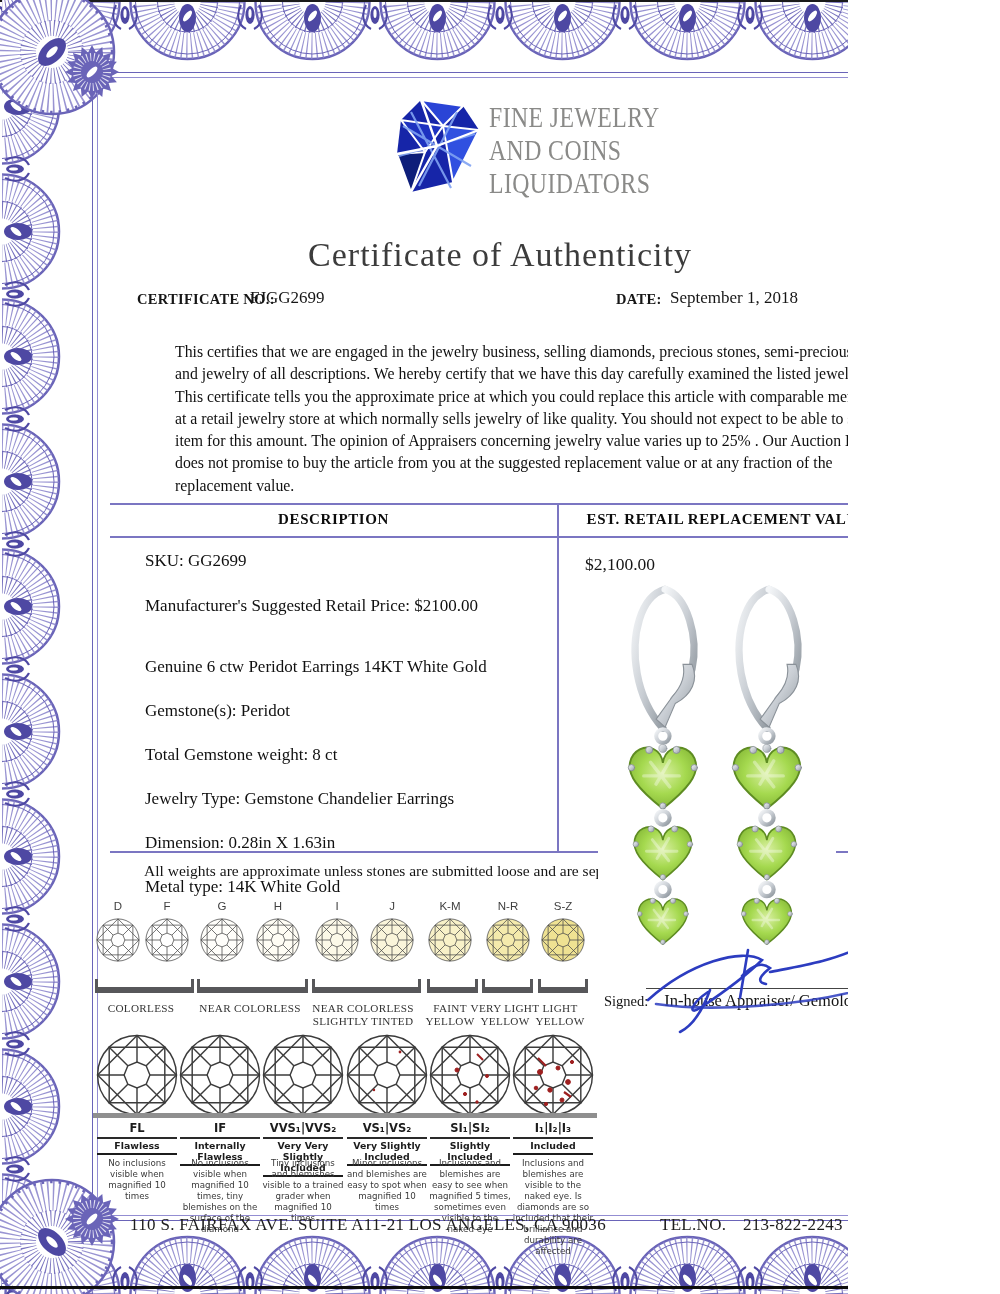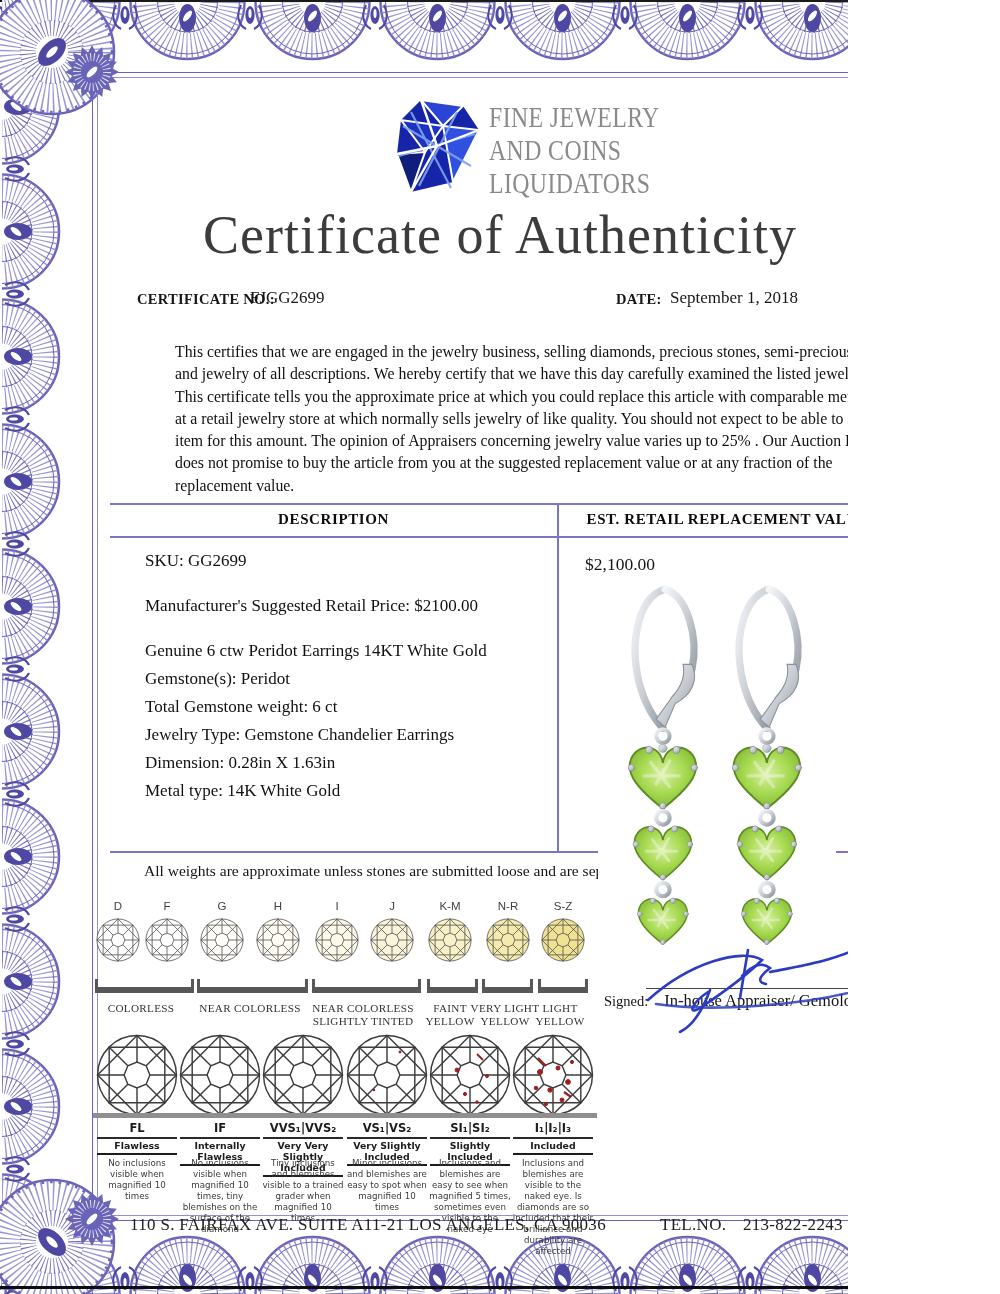--- a/index.html
+++ b/index.html
@@ -3,28 +3,28 @@
 <meta charset="utf-8">
 <style>
   html,body{margin:0;padding:0;background:#ffffff;}
   .page{position:relative;width:848px;height:1294px;background:#ffffff;overflow:hidden;
         font-family:"Liberation Serif", serif;color:#161616;}
   .abs{position:absolute;}
   .ctr{text-align:center;}
   svg{display:block;}
   .bstrip{position:absolute;}
   .frame{position:absolute;pointer-events:none;}
-  .title{font-size:54px;color:#3c3c3c;letter-spacing:1px;}
+  .title{font-size:34px;color:#3c3c3c;letter-spacing:1px;margin-top:32px;}
   .metalabel{font-weight:bold;font-size:14.5px;letter-spacing:.3px;}
   .metaval{font-size:17px;}
   .intro{font-size:15.8px;line-height:22.3px;color:#101010;margin-left:38px;}
   .thead{font-weight:bold;font-size:15px;letter-spacing:.6px;color:#0c0c0c;}
   .pline{background:#7b76c2;}
   .cellline{font-size:17px;color:#101010;}
-  .details div{height:28px;}
+  .details div{height:28px;margin-top:16px;}
   .note{font-size:15.5px;white-space:nowrap;color:#141414;}
   .gradelab{font-family:"Liberation Sans", sans-serif;font-size:11.5px;color:#3f3f3f;width:48px;text-align:center;}
   .bracket{border-left:3px solid #57575a;border-right:3px solid #57575a;border-bottom:6px solid #57575a;height:8px;}
   .glabel{font-family:Liberation Serif, serif;font-size:11.2px;line-height:13px;color:#333;width:114px;text-align:center;letter-spacing:.3px;}
   .clgrade{font-family:"DejaVu Sans", sans-serif;font-weight:bold;font-size:11.5px;color:#1c1c1c;width:80px;text-align:center;
            border-bottom:2px solid #2a2a2a;padding-bottom:2px;}
   .clname{font-family:"DejaVu Sans", sans-serif;font-weight:bold;font-size:9.4px;color:#1c1c1c;width:80px;text-align:center;
           border-bottom:2.5px solid #1c1c1c;padding-bottom:2px;}
   .cldesc{font-family:"DejaVu Sans", sans-serif;font-size:8.7px;line-height:11px;color:#3a3a3a;width:82px;text-align:center;}
   .footer{font-size:17px;color:#1d1d1d;letter-spacing:.3px;}
@@ -201,21 +201,21 @@
   <div class="abs pline" style="left:110px;top:851px;width:788px;height:1.8px;"></div>
 
   <div class="abs ctr thead" style="left:557px;top:511px;width:341px;">EST. RETAIL REPLACEMENT VALUE</div>
   <div class="abs ctr thead" style="left:110px;top:511px;width:447px;">DESCRIPTION</div>
 
   <div class="abs cellline" style="left:145px;top:551px;">SKU: GG2699</div>
   <div class="abs cellline" style="left:145px;top:596px;">Manufacturer's Suggested Retail Price: $2100.00</div>
   <div class="abs cellline details" style="left:145px;top:641px;">
     <div>Genuine 6 ctw Peridot Earrings 14KT White Gold</div>
     <div>Gemstone(s): Peridot</div>
-    <div>Total Gemstone weight: 6 ct</div>
+    <div>Total Gemstone weight: 8 ct</div>
     <div>Jewelry Type: Gemstone Chandelier Earrings</div>
     <div>Dimension: 0.28in X 1.63in</div>
     <div>Metal type: 14K White Gold</div>
   </div>
 
   <div class="abs" style="left:585px;top:554px;font-size:17.5px;">$2,100.00</div>
 
   <div class="abs note" style="left:144px;top:862px;">All weights are approximate unless stones are submitted loose and are sep</div>
 
   <div class="abs" style="left:598px;top:578px;width:238px;height:380px;background:#ffffff;z-index:2;">

